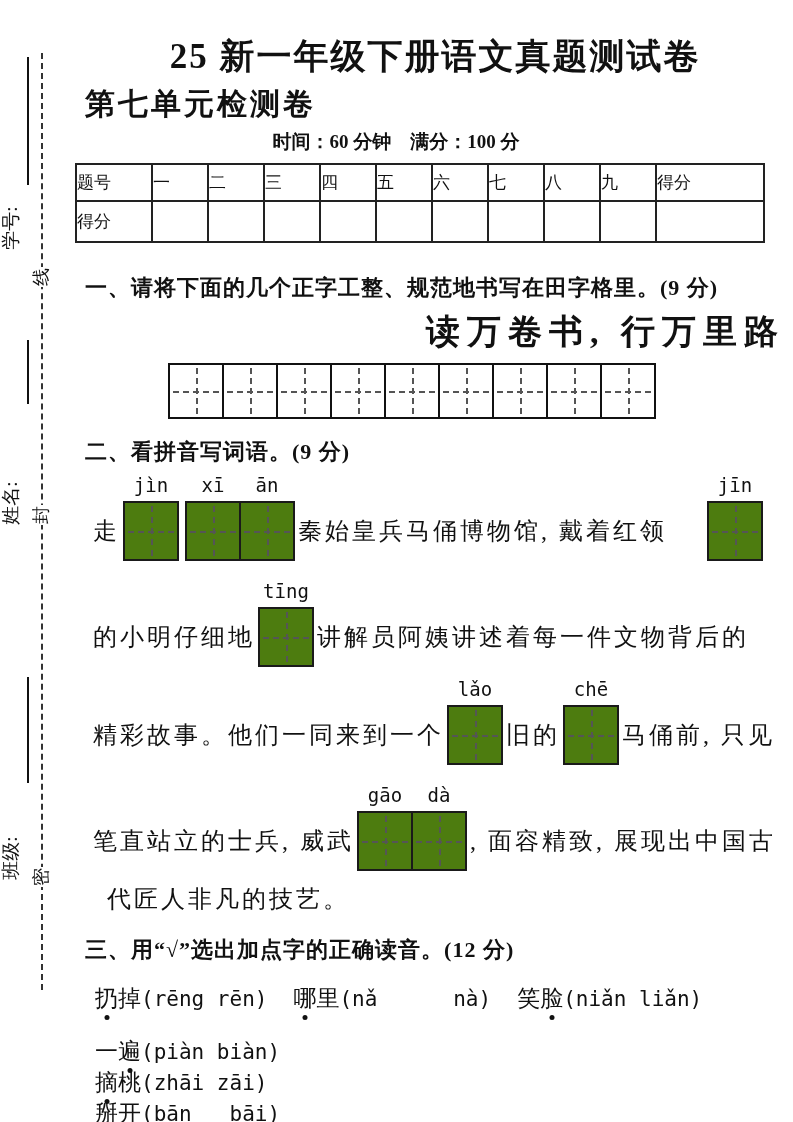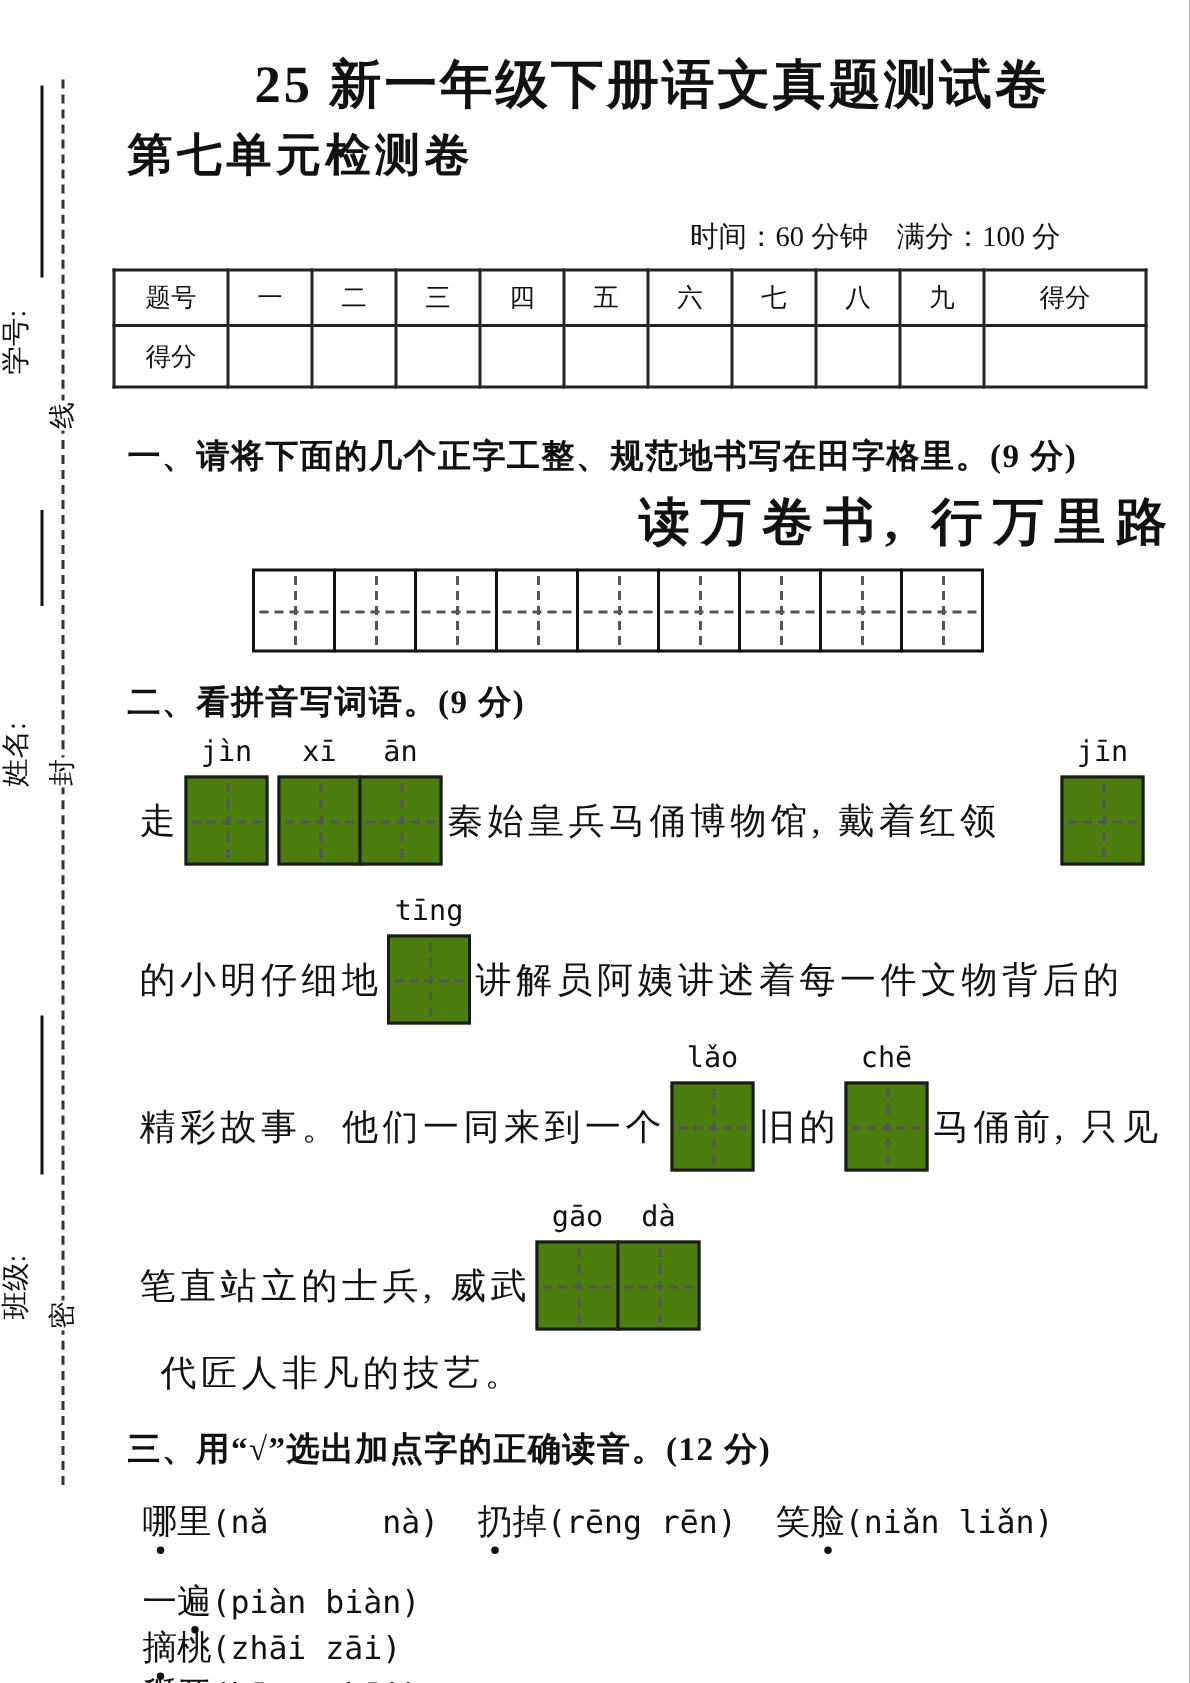--- a/index.html
+++ b/index.html
@@ -15,24 +15,24 @@
   }
   .seal-dash{position:absolute;left:41px;top:53px;height:937px;width:0;border-left:2px dashed #333;}
   .seal-char{
     position:absolute;left:31px;font-size:18px;background:#fff;padding:3px 1px;
     transform:rotate(-90deg);transform-origin:center center;color:#111;
   }
   
   .main{position:absolute;left:85px;top:0;width:700px;}
   .title{margin-top:34px;text-align:center;font-size:35px;font-weight:bold;letter-spacing:2px;line-height:1.3;}
   .subtitle{margin-top:4px;font-size:30px;font-weight:bold;letter-spacing:3px;line-height:1.3;}
-  .infoline{margin-top:22px;text-align:right;padding-right:78px;font-size:19px;white-space:pre;}
+  .infoline{margin-top:6px;text-align:center;padding-right:78px;font-size:19px;white-space:pre;font-weight:bold;}
   
   table.score{border-collapse:collapse;margin-top:8px;margin-left:-10px;table-layout:fixed;}
-  table.score td{border:2px solid #222;text-align:center;font-size:17px;padding:0;}
+  table.score td{border:2px solid #222;text-align:left;font-size:17px;padding:0;}
   table.score tr.hd td{height:35px;}
   table.score tr.bd td{height:39px;}
   td.c-label{width:74px;}
   td.c-num{width:54px;}
   td.c-score{width:106px;}
   
   .sechead{font-size:22px;font-weight:bold;letter-spacing:1px;}
   .s1head{margin-top:30px;}
   .copytext{margin-top:6px;text-align:right;font-size:34px;font-weight:bold;letter-spacing:7px;}
   
@@ -181,29 +181,30 @@
     <div class="pline l4">
       <span class="txt">笔直站立的士兵, 威武</span>
       <span class="pair">
         <span class="abox">
             <span class="pylabel">gāo</span>
           </span>
         <span class="abox">
             <span class="pylabel">dà</span>
           </span>
       </span>
+      <span class="txt">, 面容精致, 展现出中国古</span>
     </div>
 
     <div class="l5">代匠人非凡的技艺。</div>
 
     <div class="sechead s3head">三、用“√”选出加点字的正确读音。(12 分)</div>
 
     <div class="chrow">
+      <span class="item"><span class="dotc">扔</span><span>掉</span><span class="py">(rēng rēn)</span></span>
       <span class="item"><span class="dotc">哪</span><span>里</span><span class="py">(nǎ      nà)</span></span>
-      <span class="item"><span class="dotc">扔</span><span>掉</span><span class="py">(rēng rēn)</span></span>
       <span class="item"><span>笑</span><span class="dotc">脸</span><span class="py">(niǎn liǎn)</span></span>
     </div>
 
     <div class="chrow chrow2">
       <span class="item"><span>一</span><span class="dotc">遍</span><span class="py">(piàn biàn)</span></span>
       <span class="item"><span class="dotc">摘</span><span>桃</span><span class="py">(zhāi zāi)</span></span>
       <span class="item"><span class="dotc">掰</span><span>开</span><span class="py">(bān   bāi)</span></span>
     </div>
 
   </div>

